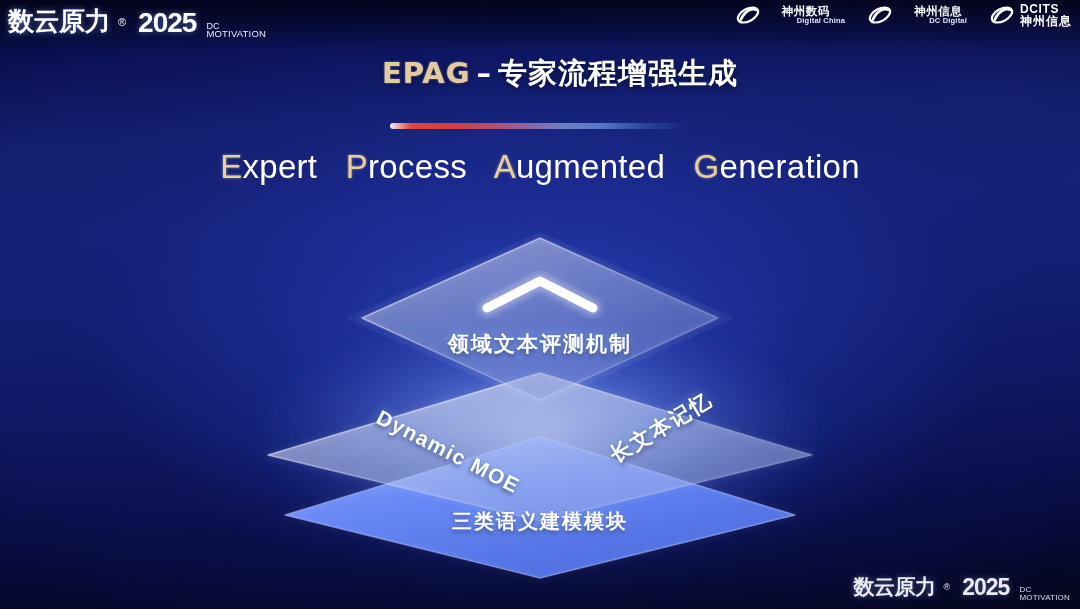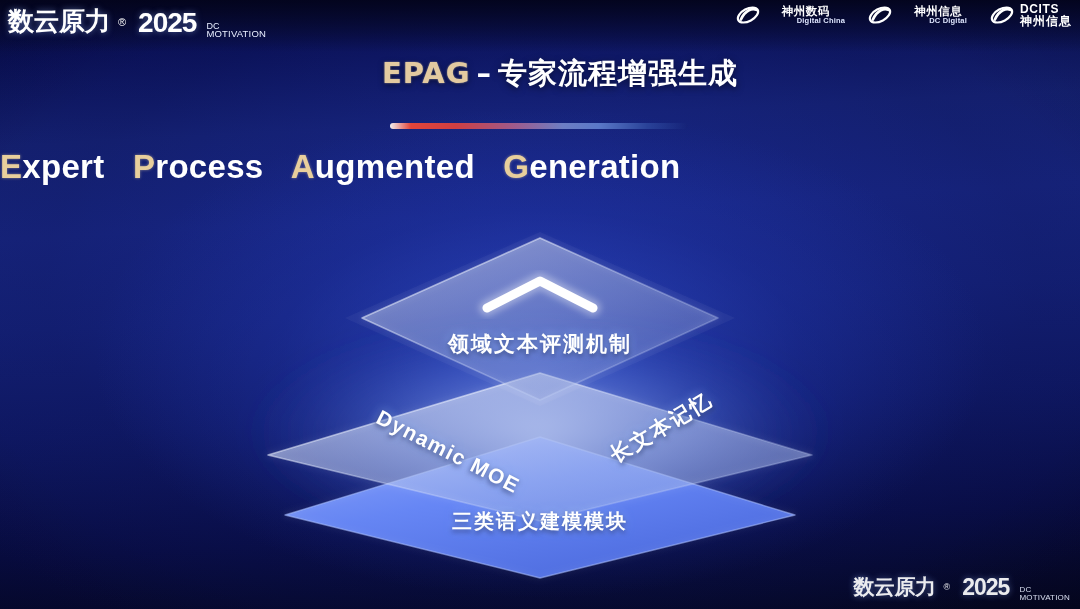--- a/index.html
+++ b/index.html
@@ -117,22 +117,22 @@
       #6d7ec4 58%,
       #5a78c8 70%,
       #2a4399 86%,
       rgba(20,34,110,0.15) 100%);
     filter:blur(0.3px);
   }
 
   
   #subtitle{
     position:absolute; left:0; top:148px; width:100%;
-    text-align:left; white-space:nowrap;
-    font-size:33px; font-weight:bold; letter-spacing:0.3px;
+    text-align:center; white-space:nowrap;
+    font-size:33px; font-weight:normal; letter-spacing:0.3px;
     font-family:"Liberation Sans",sans-serif;
   }
   #subtitle .cap{ color:#e8cf9c; text-shadow:0 0 3px rgba(255,230,170,0.5); }
   #subtitle .rest{ color:#ffffff; }
 
   
   #stack{
     position:absolute; left:0; top:0; width:1080px; height:609px;
     pointer-events:none;
   }

